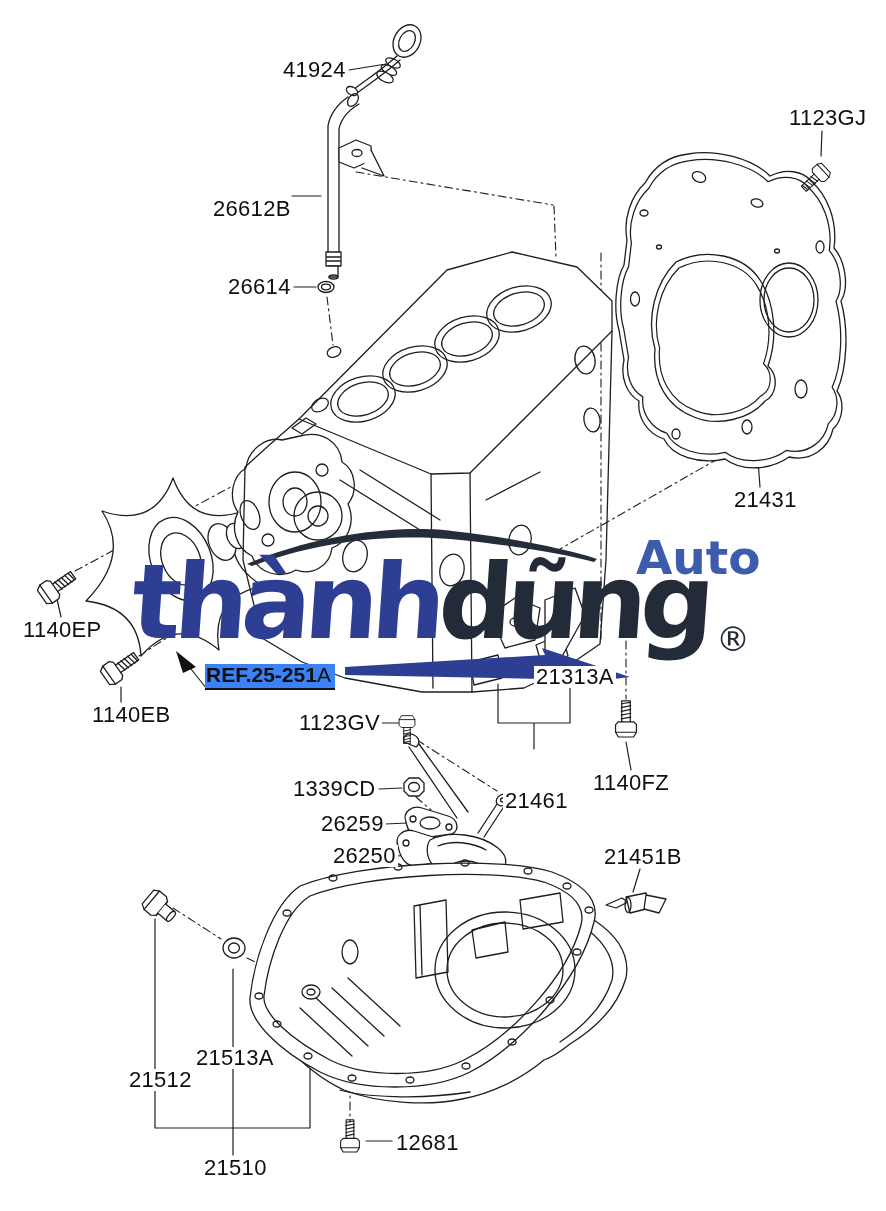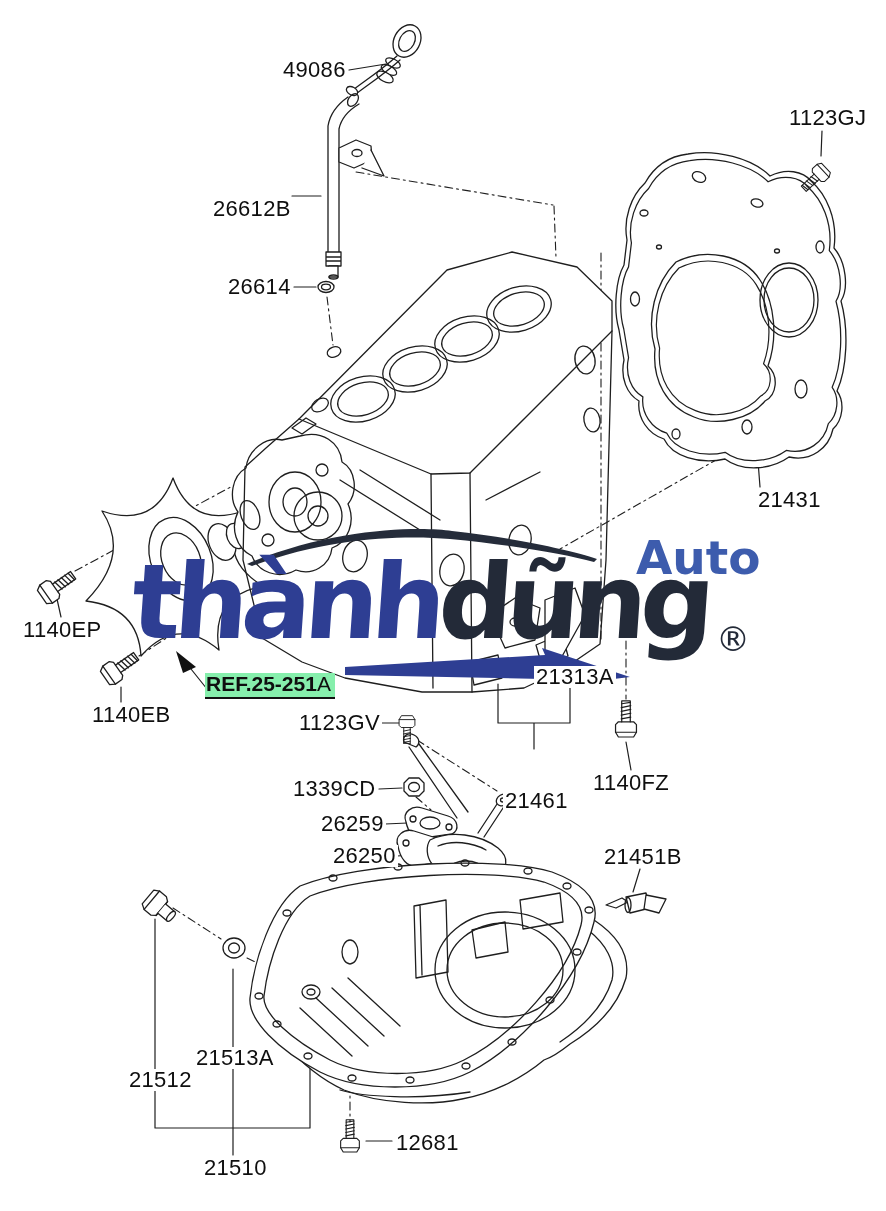--- a/index.html
+++ b/index.html
@@ -1,22 +1,22 @@
 <!DOCTYPE html>
 <html><head>
 <meta charset="utf-8">
 <style>
   html,body{margin:0;padding:0;background:#fff;}
   .stage{position:relative;width:886px;height:1211px;background:#fff;overflow:hidden;
          font-family:"Liberation Sans",sans-serif;}
   svg.diagram{position:absolute;left:0;top:0;}
   .lbl{position:absolute;font-size:22px;line-height:22px;color:#0f0f0f;background:#fff;
        padding:0 2px;white-space:nowrap;letter-spacing:.3px;}
-  .ref{position:absolute;font-size:21px;line-height:22px;color:#0f0f0f;background:#86efac;
-       font-weight:bold;border-bottom:2.5px solid #111;padding:0 4px 2px 1px;white-space:nowrap;margin-top:9px;}
+  .ref{position:absolute;font-size:21px;line-height:22px;color:#0f0f0f;background:#3b82f6;
+       font-weight:bold;border-bottom:2.5px solid #111;padding:0 4px 2px 1px;white-space:nowrap;}
   .ref .sfx{font-weight:normal;}
   .wm-text{position:absolute;left:132px;top:550px;font-family:"DejaVu Sans",sans-serif;
        font-size:104px;font-weight:bold;line-height:1;letter-spacing:-7px;
        transform:skewX(-4deg);white-space:nowrap;}
   .wm-thanh{color:#2e3e93;}
   .wm-dung{color:#232a38;}
   .wm-auto{position:absolute;left:636px;top:534px;font-family:"DejaVu Sans",sans-serif;
        font-size:47px;font-weight:bold;color:#3d5cad;line-height:1;}
   .wm-reg{position:absolute;left:716px;top:622px;font-family:"DejaVu Sans",sans-serif;
        font-size:34px;color:#232a38;line-height:1;}
@@ -269,25 +269,25 @@
   </g>
   <g>
     <path d="M345,667 L545,655 L542,648 L630,677 L540,688 L543,679 L345,675 Z" fill="#2e3e93" stroke="none"></path>
   </g>
 </svg>
 
 <div class="wm-text"><span class="wm-thanh">thành</span><span class="wm-dung">dũng</span></div>
 <div class="wm-auto">Auto</div>
 <div class="wm-reg">®</div>
 
-<div class="lbl" style="left:281px;top:59px">49086</div>
+<div class="lbl" style="left:281px;top:59px">41924</div>
 <div class="lbl" style="left:211px;top:198px">26612B</div>
 <div class="lbl" style="left:226px;top:276px">26614</div>
 <div class="lbl" style="left:787px;top:107px">1123GJ</div>
-<div class="lbl" style="left:756px;top:489px">21431</div>
+<div class="lbl" style="left:732px;top:489px">21431</div>
 <div class="lbl" style="left:21px;top:619px">1140EP</div>
 <div class="lbl" style="left:90px;top:704px">1140EB</div>
 <div class="lbl" style="left:297px;top:712px">1123GV</div>
 <div class="lbl" style="left:534px;top:666px">21313A</div>
 <div class="lbl" style="left:503px;top:790px">21461</div>
 <div class="lbl" style="left:591px;top:772px">1140FZ</div>
 <div class="lbl" style="left:291px;top:778px">1339CD</div>
 <div class="lbl" style="left:319px;top:813px">26259</div>
 <div class="lbl" style="left:331px;top:845px">26250</div>
 <div class="lbl" style="left:602px;top:846px">21451B</div>

